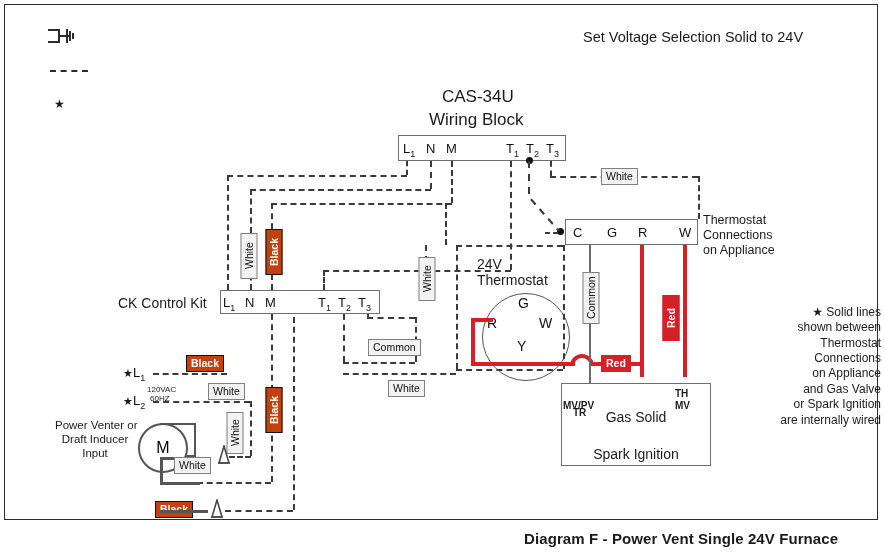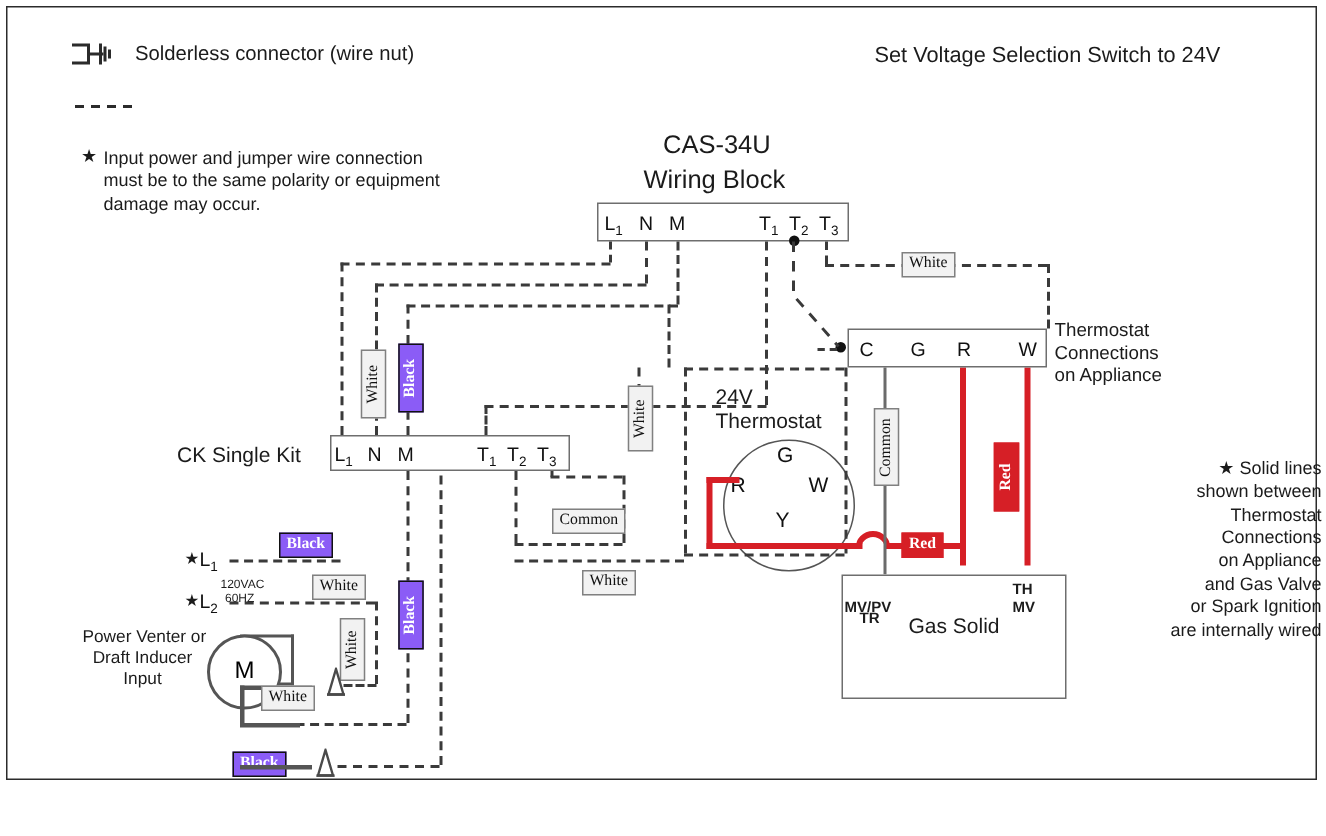--- a/index.html
+++ b/index.html
@@ -6,22 +6,22 @@
   body{font-family:"Liberation Sans",sans-serif;}
   #root{position:relative;width:884px;height:557px;background:#ffffff;overflow:hidden;}
   #frame{position:absolute;left:4px;top:4px;width:874px;height:516px;border:1px solid #2b2b2b;box-sizing:border-box;background:#fff;}
 
   .abs{position:absolute;}
   .txt{position:absolute;color:#1b1b1b;white-space:pre;line-height:1.18;}
 
   
   .chip{position:absolute;border:1px solid #808080;background:#f2f2f2;color:#111;
         font-size:10.5px;line-height:1;padding:2px 4px;box-sizing:border-box;
-        text-align:center;white-space:nowrap;font-family:Liberation Serif, serif;}
-  .chip.black{background:#8b5cf6;color:#fff;border-color:#111;font-weight:bold;}
+        text-align:center;white-space:nowrap;}
+  .chip.black{background:#c2410c;color:#fff;border-color:#111;font-weight:bold;}
   .chip.red{background:#d61f26;color:#fff;border-color:#d61f26;font-weight:bold;}
   .chip.vert{writing-mode:vertical-rl;transform:rotate(180deg);padding:4px 2px;}
 
   
   .block{position:absolute;border:1px solid #6e6e6e;background:#fff;box-sizing:border-box;}
   .term{position:absolute;font-size:13px;color:#111;white-space:nowrap;}
   .term sub{font-size:9px;}
   .dash-v{position:absolute;width:0;border-left:2px dashed #3a3a3a;}
   .dash-h{position:absolute;height:0;border-top:2px dashed #3a3a3a;}
   .red-v{position:absolute;width:4px;background:#d61f26;}
@@ -52,44 +52,40 @@
 
   <div class="abs" style="left:40px;top:22px;width:30px;height:18px;">
     <svg width="30" height="18" viewBox="0 0 30 18">
       <path d="M3 3 L14 3 L14 15 L3 15" fill="none" stroke="#2b2b2b" stroke-width="2"></path>
       <path d="M14 9 L24 9" stroke="#2b2b2b" stroke-width="2"></path>
       <path d="M22 2 L22 16" stroke="#2b2b2b" stroke-width="2"></path>
       <path d="M25 4 L25 14" stroke="#2b2b2b" stroke-width="2"></path>
       <path d="M28 6 L28 12" stroke="#2b2b2b" stroke-width="2"></path>
     </svg>
   </div>
-  <div class="txt legend-txt" style="left:85px;top:23px;">Solderless connector (wire nut)</div>
 
   <div class="abs" style="left:45px;top:65px;width:38px;height:2px;border-top:2.5px dashed #2b2b2b;"></div>
 
   <div class="txt" style="left:49px;top:92px;font-size:12px;">★</div>
-  <div class="txt note" style="left:64px;top:93px;">Input power and jumper wire connection
-must be to the same polarity or equipment
-damage may occur.</div>
-
-  <div class="txt" style="left:578px;top:24px;font-size:14.5px;">Set Voltage Selection Switch to 24V</div>
+
+  <div class="txt" style="left:578px;top:24px;font-size:14.5px;">Set Voltage Selection Solid to 24V</div>
 
   <div class="txt" style="left:437px;top:82px;font-size:17px;">CAS-34U</div>
   <div class="txt" style="left:424px;top:105px;font-size:17px;">Wiring Block</div>
 
   <div class="block" style="left:393px;top:130px;width:168px;height:26px;"></div>
   <div class="term" style="left:398px;top:136px;">L<sub>1</sub></div>
   <div class="term" style="left:421px;top:136px;">N</div>
   <div class="term" style="left:441px;top:136px;">M</div>
   <div class="term" style="left:501px;top:136px;">T<sub>1</sub></div>
   <div class="term" style="left:521px;top:136px;">T<sub>2</sub></div>
   <div class="term" style="left:541px;top:136px;">T<sub>3</sub></div>
   <div class="dot" style="left:521px;top:152px;"></div>
 
-  <div class="txt" style="left:113px;top:290px;font-size:14px;">CK Single Kit</div>
+  <div class="txt" style="left:113px;top:290px;font-size:14px;">CK Control Kit</div>
   <div class="block" style="left:215px;top:285px;width:160px;height:24px;"></div>
   <div class="term" style="left:218px;top:290px;">L<sub>1</sub></div>
   <div class="term" style="left:240px;top:290px;">N</div>
   <div class="term" style="left:260px;top:290px;">M</div>
   <div class="term" style="left:313px;top:290px;">T<sub>1</sub></div>
   <div class="term" style="left:333px;top:290px;">T<sub>2</sub></div>
   <div class="term" style="left:353px;top:290px;">T<sub>3</sub></div>
 
   <div class="dash-v" style="left:401px;top:156px;height:14px;"></div>
   <div class="dash-h" style="left:222px;top:170px;width:180px;"></div>
@@ -230,27 +226,29 @@
 
   <div class="gray-v" style="left:584px;top:240px;height:138px;"></div>
   <div class="chip vert" style="left:578px;top:267px;height:52px;">Common</div>
 
   <div class="block" style="left:556px;top:378px;width:150px;height:83px;"></div>
   <div class="txt" style="left:568px;top:402px;font-size:10px;font-weight:bold;">TR</div>
   <div class="txt" style="left:558px;top:395px;font-size:10px;font-weight:bold;">MV/PV</div>
   <div class="txt" style="left:670px;top:383px;font-size:10px;font-weight:bold;">TH</div>
   <div class="txt" style="left:670px;top:395px;font-size:10px;font-weight:bold;">MV</div>
   <div class="txt" style="left:556px;top:404px;width:150px;text-align:center;font-size:14px;">Gas Solid</div>
+  <div class="txt" style="left:556px;top:441px;width:150px;text-align:center;font-size:14px;">Spark Ignition</div>
 
   <div class="txt note" style="left:726px;top:300px;width:150px;font-size:12px;text-align:right;">★ Solid lines
    shown between
    Thermostat
    Connections
    on Appliance
    and Gas Valve
    or Spark Ignition
    are internally wired</div>
 
   <div class="dash-v" style="left:440px;top:198px;height:42px;"></div>
 
  </div>
 
+ <div class="txt caption" style="left:524px;top:530px;">Diagram F - Power Vent Single 24V Furnace</div>
 </div>
 
 </body></html>

